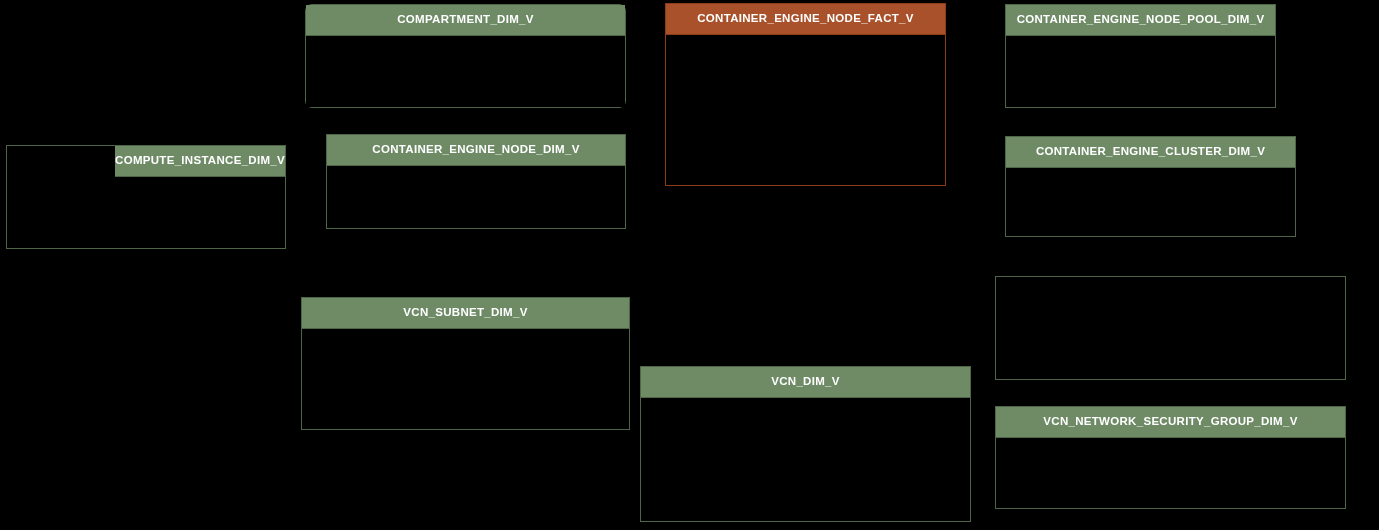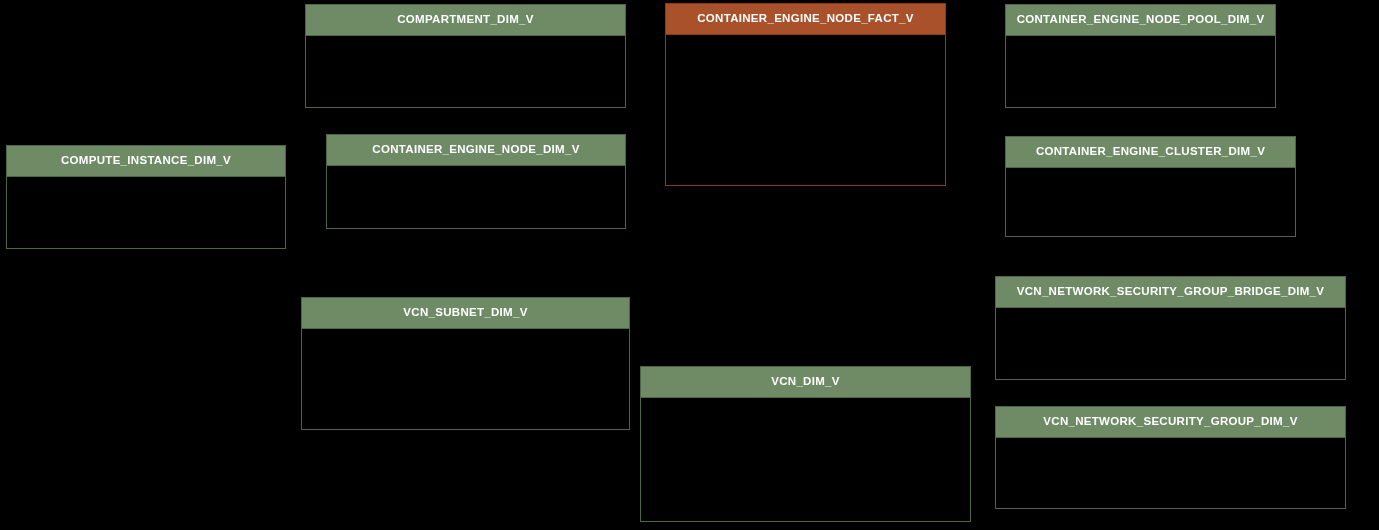--- a/index.html
+++ b/index.html
@@ -57,52 +57,51 @@
   .entity-body {
     flex: 1 1 auto;
     background: #000000;
   }
 </style>
 </head>
 <body>
 
 <div id="canvas">
 
-  <div class="entity" style="left: 305px; top: 4px; width: 321px; height: 104px;">
+  <div class="entity" style="left: 305px; top: 4px; width: 321px; height: 104px; border-radius: 7px;">
     <div class="entity-header">COMPARTMENT_DIM_V</div>
     <div class="entity-body"></div>
   </div>
 
   <div class="entity fact" style="left: 665px; top: 3px; width: 281px; height: 183px;">
     <div class="entity-header">CONTAINER_ENGINE_NODE_FACT_V</div>
     <div class="entity-body"></div>
   </div>
 
   <div class="entity" style="left: 1005px; top: 4px; width: 271px; height: 104px;">
     <div class="entity-header">CONTAINER_ENGINE_NODE_POOL_DIM_V</div>
     <div class="entity-body"></div>
   </div>
 
   <div class="entity" style="left: 1005px; top: 136px; width: 291px; height: 101px;">
     <div class="entity-header">CONTAINER_ENGINE_CLUSTER_DIM_V</div>
     <div class="entity-body"></div>
   </div>
 
-  <div class="entity" style="left: 6px; top: 145px; width: 280px; height: 104px;">
+  <div class="entity" style="left: 6px; top: 145px; width: 280px; height: 104px; align-items: flex-end;">
     <div class="entity-header">COMPUTE_INSTANCE_DIM_V</div>
     <div class="entity-body"></div>
   </div>
 
   <div class="entity" style="left: 326px; top: 134px; width: 300px; height: 95px;">
     <div class="entity-header">CONTAINER_ENGINE_NODE_DIM_V</div>
     <div class="entity-body"></div>
   </div>
 
   <div class="entity" style="left: 995px; top: 276px; width: 351px; height: 104px;">
-    <div class="entity-header">VCN_NETWORK_SECURITY_GROUP_BRIDGE_DIM_V</div>
     <div class="entity-body"></div>
   </div>
 
   <div class="entity" style="left: 301px; top: 297px; width: 329px; height: 133px;">
     <div class="entity-header">VCN_SUBNET_DIM_V</div>
     <div class="entity-body"></div>
   </div>
 
   <div class="entity" style="left: 995px; top: 406px; width: 351px; height: 103px;">
     <div class="entity-header">VCN_NETWORK_SECURITY_GROUP_DIM_V</div>

